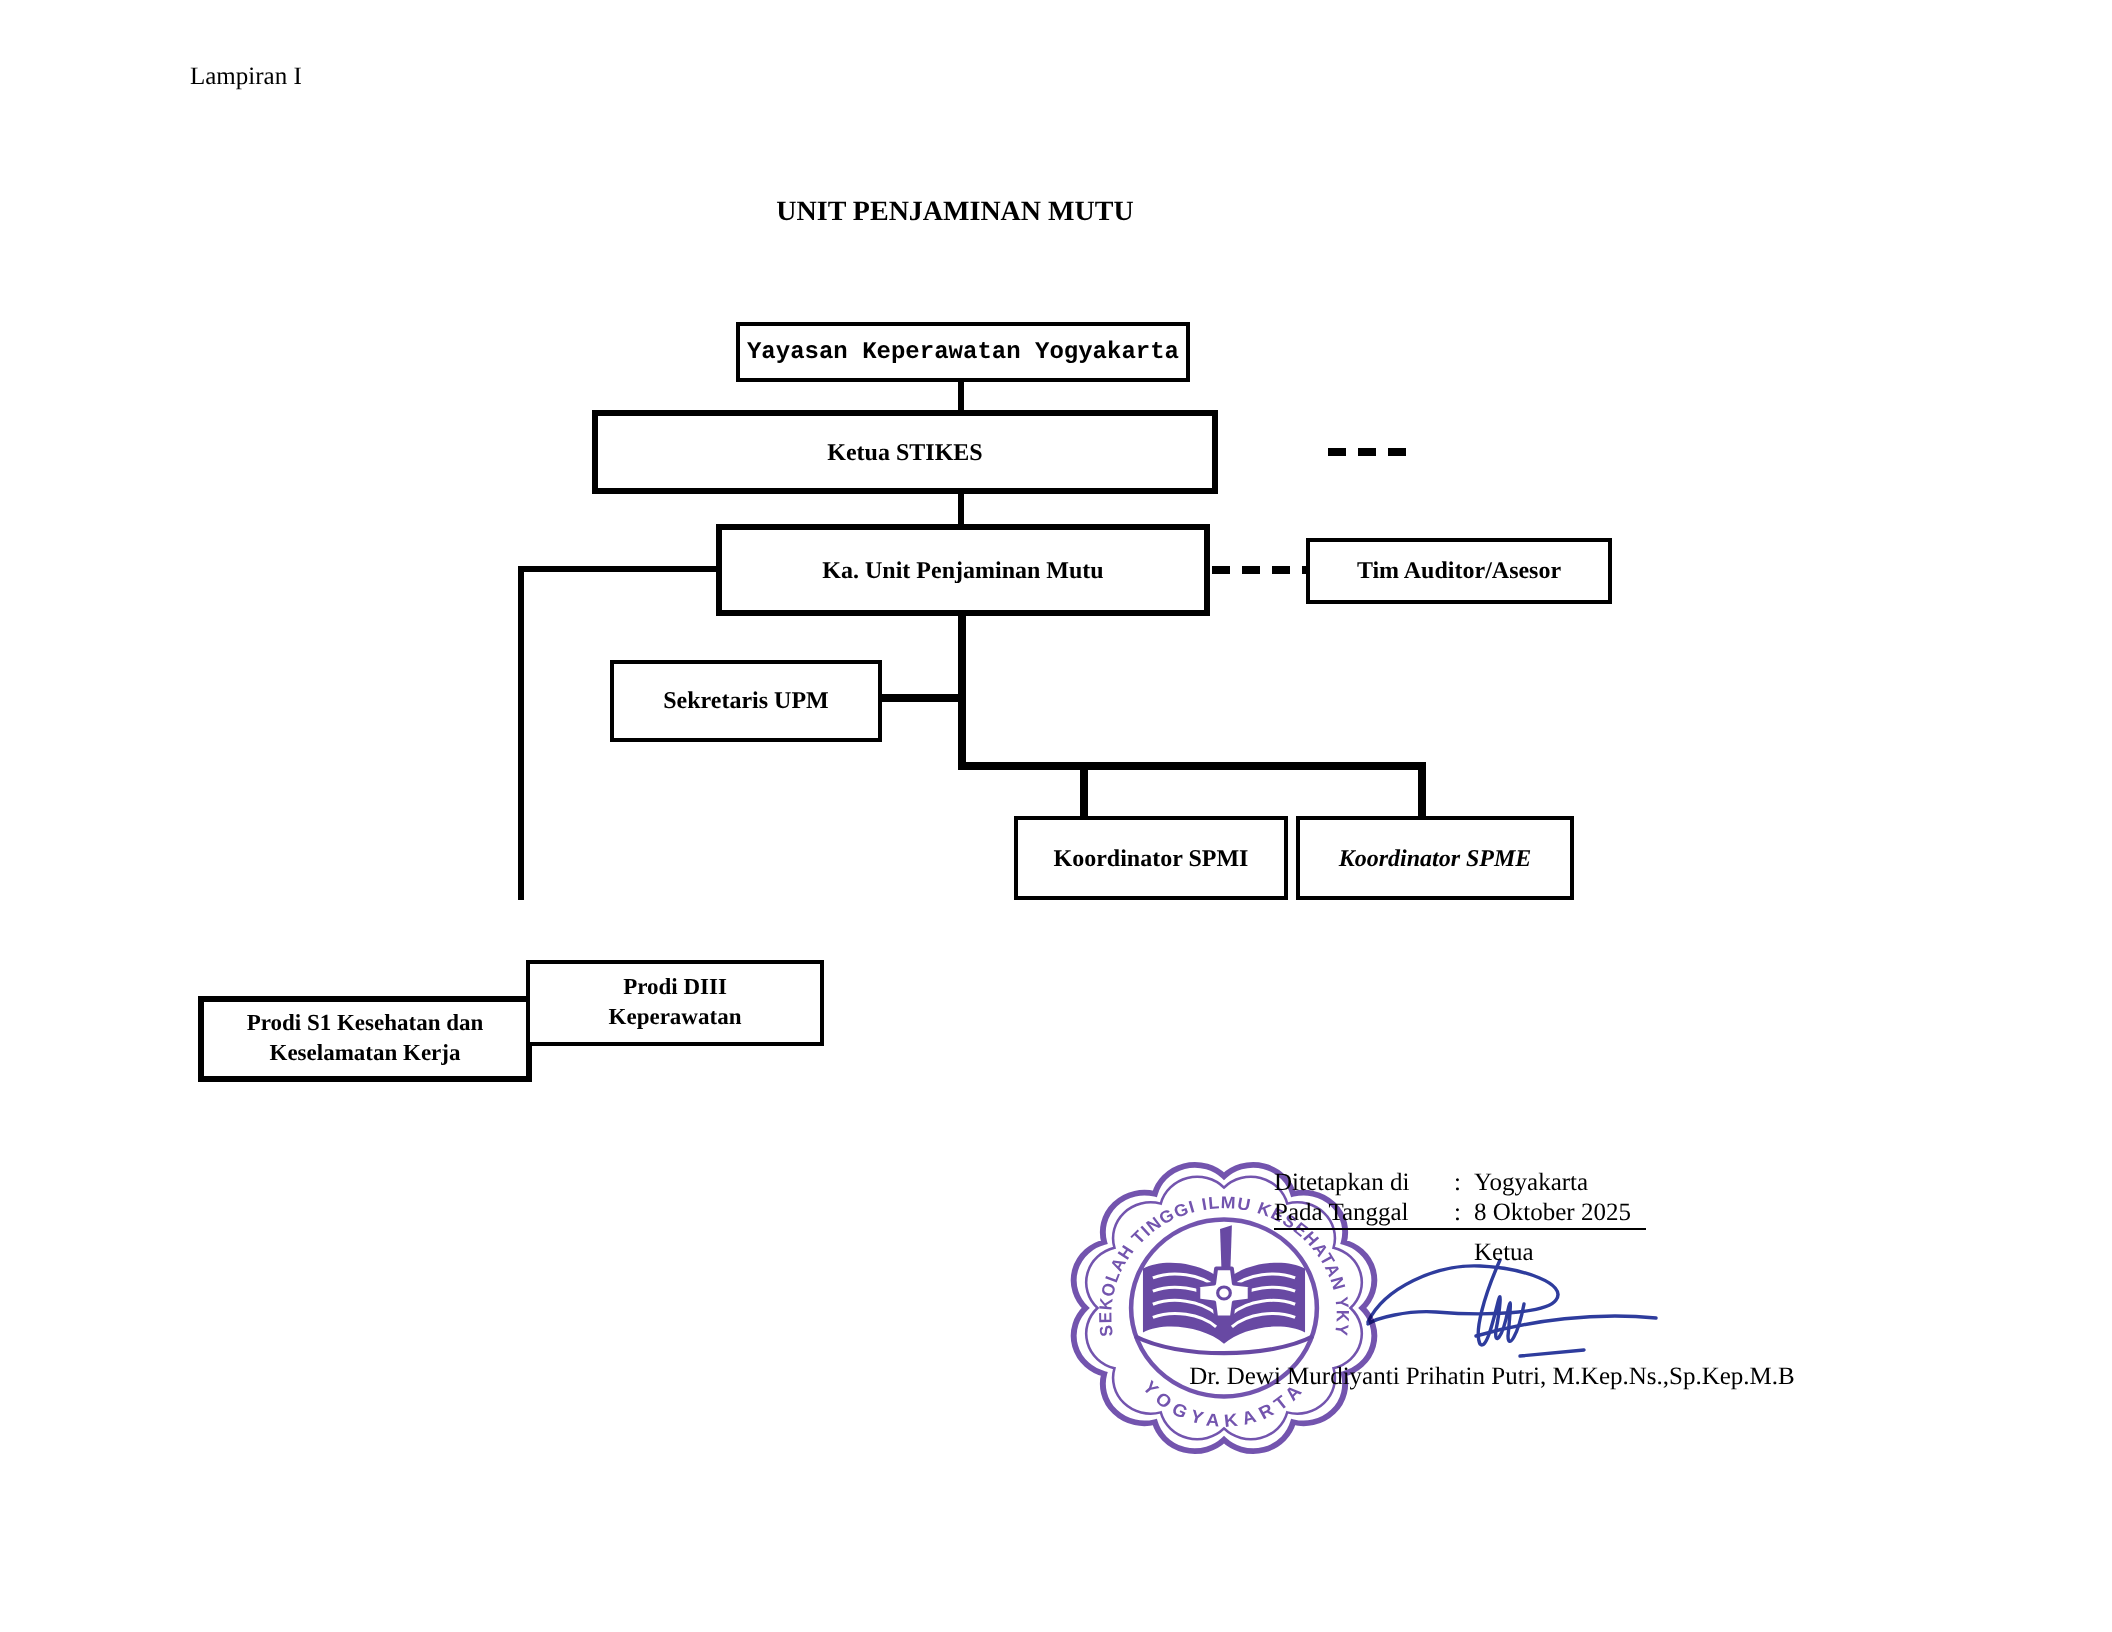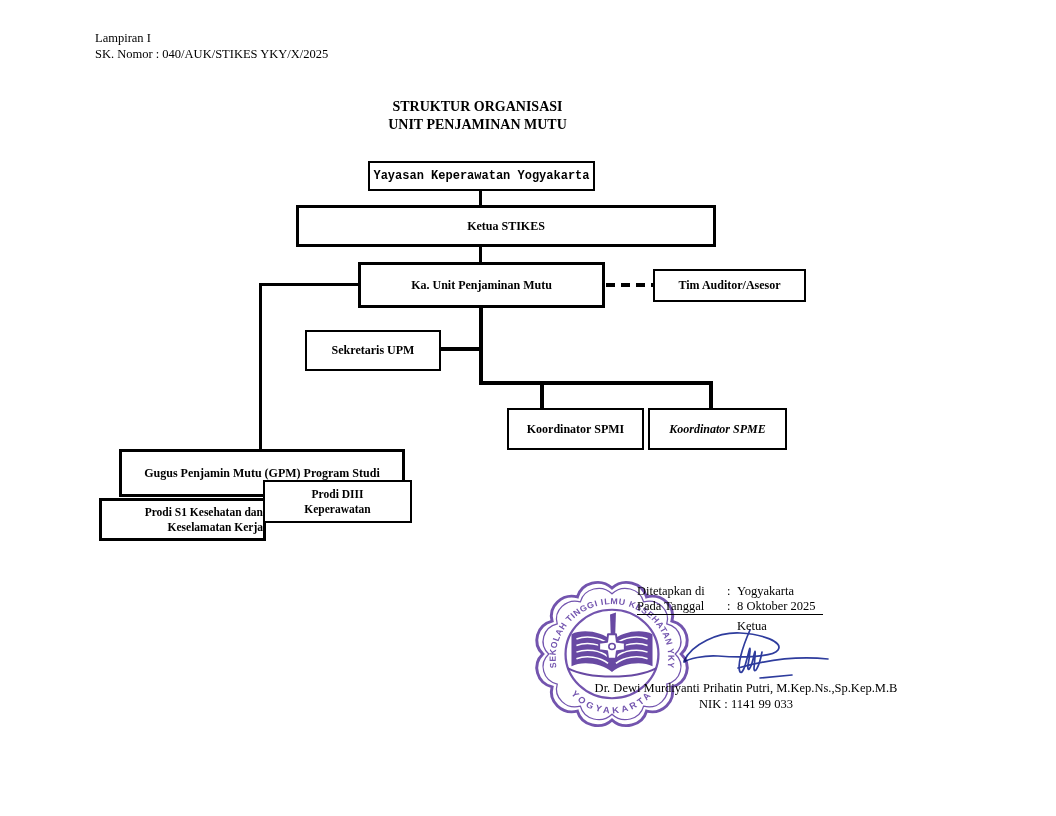--- a/index.html
+++ b/index.html
@@ -17,29 +17,29 @@
                  font-weight:bold; font-size:14px; line-height:17.5px; }
 
   
   .box {
     position:absolute; background:#fff; border:2.5px solid #000;
     display:flex; flex-direction:column; align-items:center; justify-content:center;
     text-align:center; font-weight:bold; font-size:12px; line-height:1.25;
     box-sizing:border-box; z-index:3;
   }
   .b-yayasan   { left:368px; top:161px; width:227px; height:30px;font-family:Liberation Mono, monospace; }
-  .b-ketua     { left:296px; top:205px; width:420px; height:42px; border-width:3px; }
+  .b-ketua     { left:296px; top:205px; width:313px; height:42px; border-width:3px; }
   .b-senat     { left:703px; top:210px; width:126px; height:36px; }
   .b-kaupm     { left:358px; top:262px; width:247px; height:46px; border-width:3px; }
   .b-tim       { left:653px; top:269px; width:153px; height:33px; }
   .b-sekretaris{ left:305px; top:330px; width:136px; height:41px; }
   .b-spmi      { left:481px; top:408px; width:137px; height:42px;margin-left:26px; }
   .b-spme      { left:648px; top:408px; width:139px; height:42px;font-style:italic; }
   .b-gpm       { left:119px; top:449px; width:286px; height:48px; border-width:3.5px; }
-  .b-prodis1   { left:99px;  top:498px; width:167px; height:43px; border-width:3.5px; font-size:11.5px;align-items:flex-end; }
+  .b-prodis1   { left:99px;  top:498px; width:167px; height:43px; border-width:3.5px; font-size:11.5px; }
   .b-prodidiii { left:263px; top:480px; width:149px; height:43px; font-size:11.5px; }
 
   
   .line { position:absolute; background:#000; z-index:1; }
   .dash { position:absolute; z-index:1;
           background:repeating-linear-gradient(90deg,#000 0 9px,transparent 9px 15px); }
 
   
   .sig-block { left:637px; top:584px; width:186px; font-size:12.5px; z-index:2; }
   .sig-row { display:flex; height:15px; line-height:15px; }
@@ -53,23 +53,21 @@
 
   .stamp-svg { left:528px; top:574px; z-index:5; mix-blend-mode:multiply; opacity:.93; }
   .sign-svg  { left:666px; top:614px; z-index:6; mix-blend-mode:multiply; }
 </style>
 </head>
 <body>
 
 <div class="page">
 
   <div class="abs lampiran">Lampiran I</div>
-  <div class="abs sknomor">SK. Nomor : 040/AUK/STIKES YKY/X/2025</div>
   <div class="abs title-block">
-    <div>STRUKTUR ORGANISASI</div>
     <div>UNIT PENJAMINAN MUTU</div>
   </div>
 
   <div class="line" style="left:479px; top:190px; width:3px;  height:16px;"></div>
   <div class="line" style="left:479px; top:246px; width:3px;  height:17px;"></div>
   <div class="dash" style="left:664px; top:224px; width:40px; height:4px;"></div>
   <div class="dash" style="left:606px; top:283px; width:48px; height:4px;"></div>
   <div class="line" style="left:259px; top:283px; width:100px; height:3px;"></div>
   <div class="line" style="left:259px; top:283px; width:3px;  height:167px;"></div>
   <div class="line" style="left:479px; top:306px; width:4px;  height:79px;"></div>
@@ -93,23 +91,20 @@
   </div>
   <div class="box b-sekretaris">
     <span>Sekretaris UPM</span>
   </div>
   <div class="box b-spmi">
     <span>Koordinator SPMI</span>
   </div>
   <div class="box b-spme">
     <span>Koordinator SPME</span>
   </div>
-  <div class="box b-gpm">
-    <span>Gugus Penjamin Mutu (GPM) Program Studi</span>
-  </div>
   <div class="box b-prodis1">
     <span>Prodi S1 Kesehatan dan</span>
     <span>Keselamatan Kerja</span>
   </div>
   <div class="box b-prodidiii">
     <span>Prodi DIII</span>
     <span>Keperawatan</span>
   </div>
 
   <div class="abs sig-block">
@@ -121,21 +116,20 @@
     <div class="sig-row underlined">
       <span class="lbl">Pada Tanggal</span>
       <span class="col">:</span>
       <span>8 Oktober 2025</span>
     </div>
     <div class="role-row">Ketua</div>
   </div>
 
   <div class="abs name-block">
     <div>Dr. Dewi Murdiyanti Prihatin Putri, M.Kep.Ns.,Sp.Kep.M.B</div>
-    <div class="nik-line">NIK : 1141 99 033</div>
   </div>
 
   <svg class="abs stamp-svg" width="168" height="160" viewBox="0 0 170 170" preserveAspectRatio="none">
     <g stroke="#6847a8" fill="none">
       <path stroke-width="3" d="M 155,85
         A 21 21 0 0 1 145.62,120 A 21 21 0 0 1 120,145.62 A 21 21 0 0 1 85,155
         A 21 21 0 0 1 50,145.62 A 21 21 0 0 1 24.38,120 A 21 21 0 0 1 15,85
         A 21 21 0 0 1 24.38,50 A 21 21 0 0 1 50,24.38 A 21 21 0 0 1 85,15
         A 21 21 0 0 1 120,24.38 A 21 21 0 0 1 145.62,50 A 21 21 0 0 1 155,85 Z"></path>
       <path stroke-width="1.3" d="M 149,85

